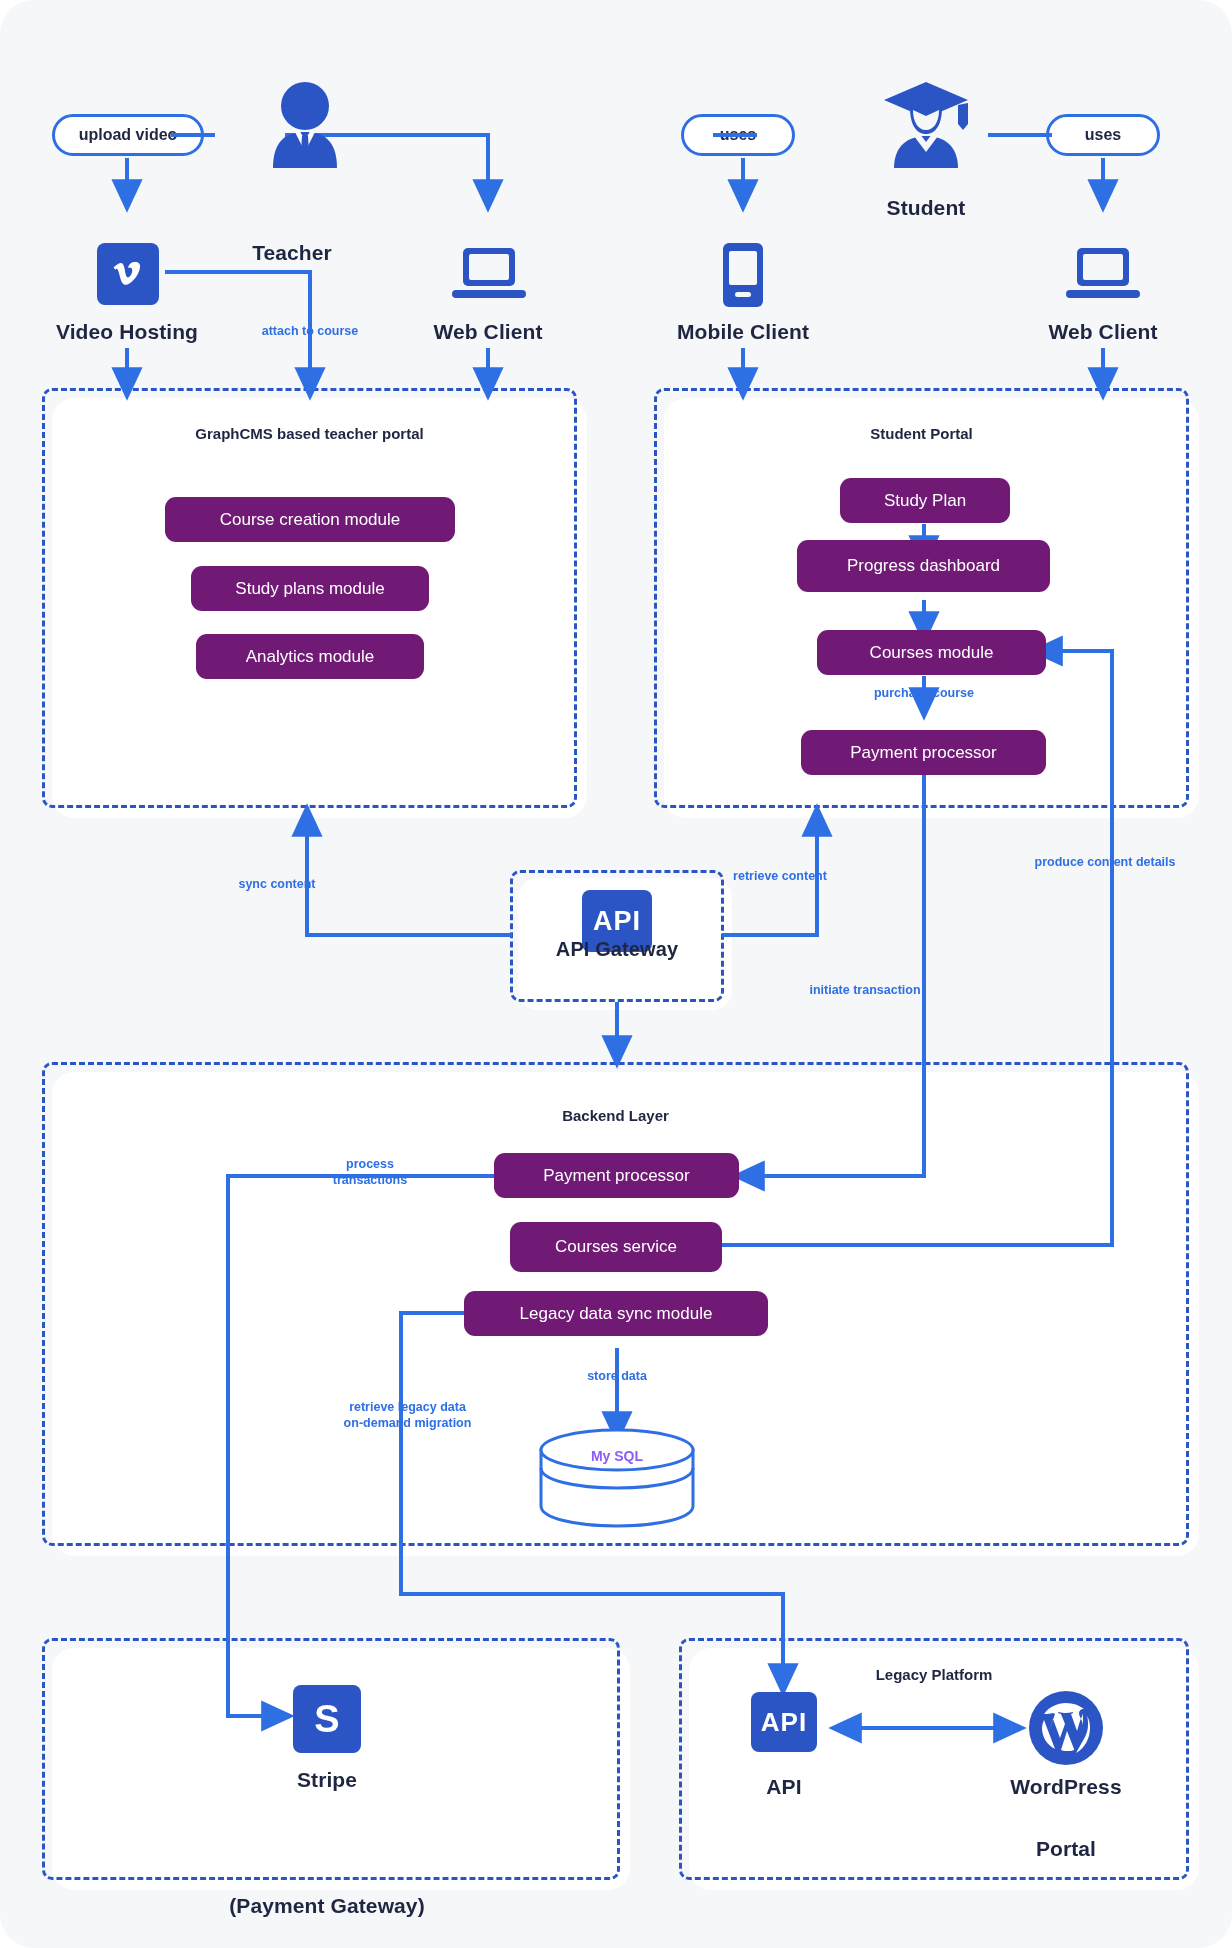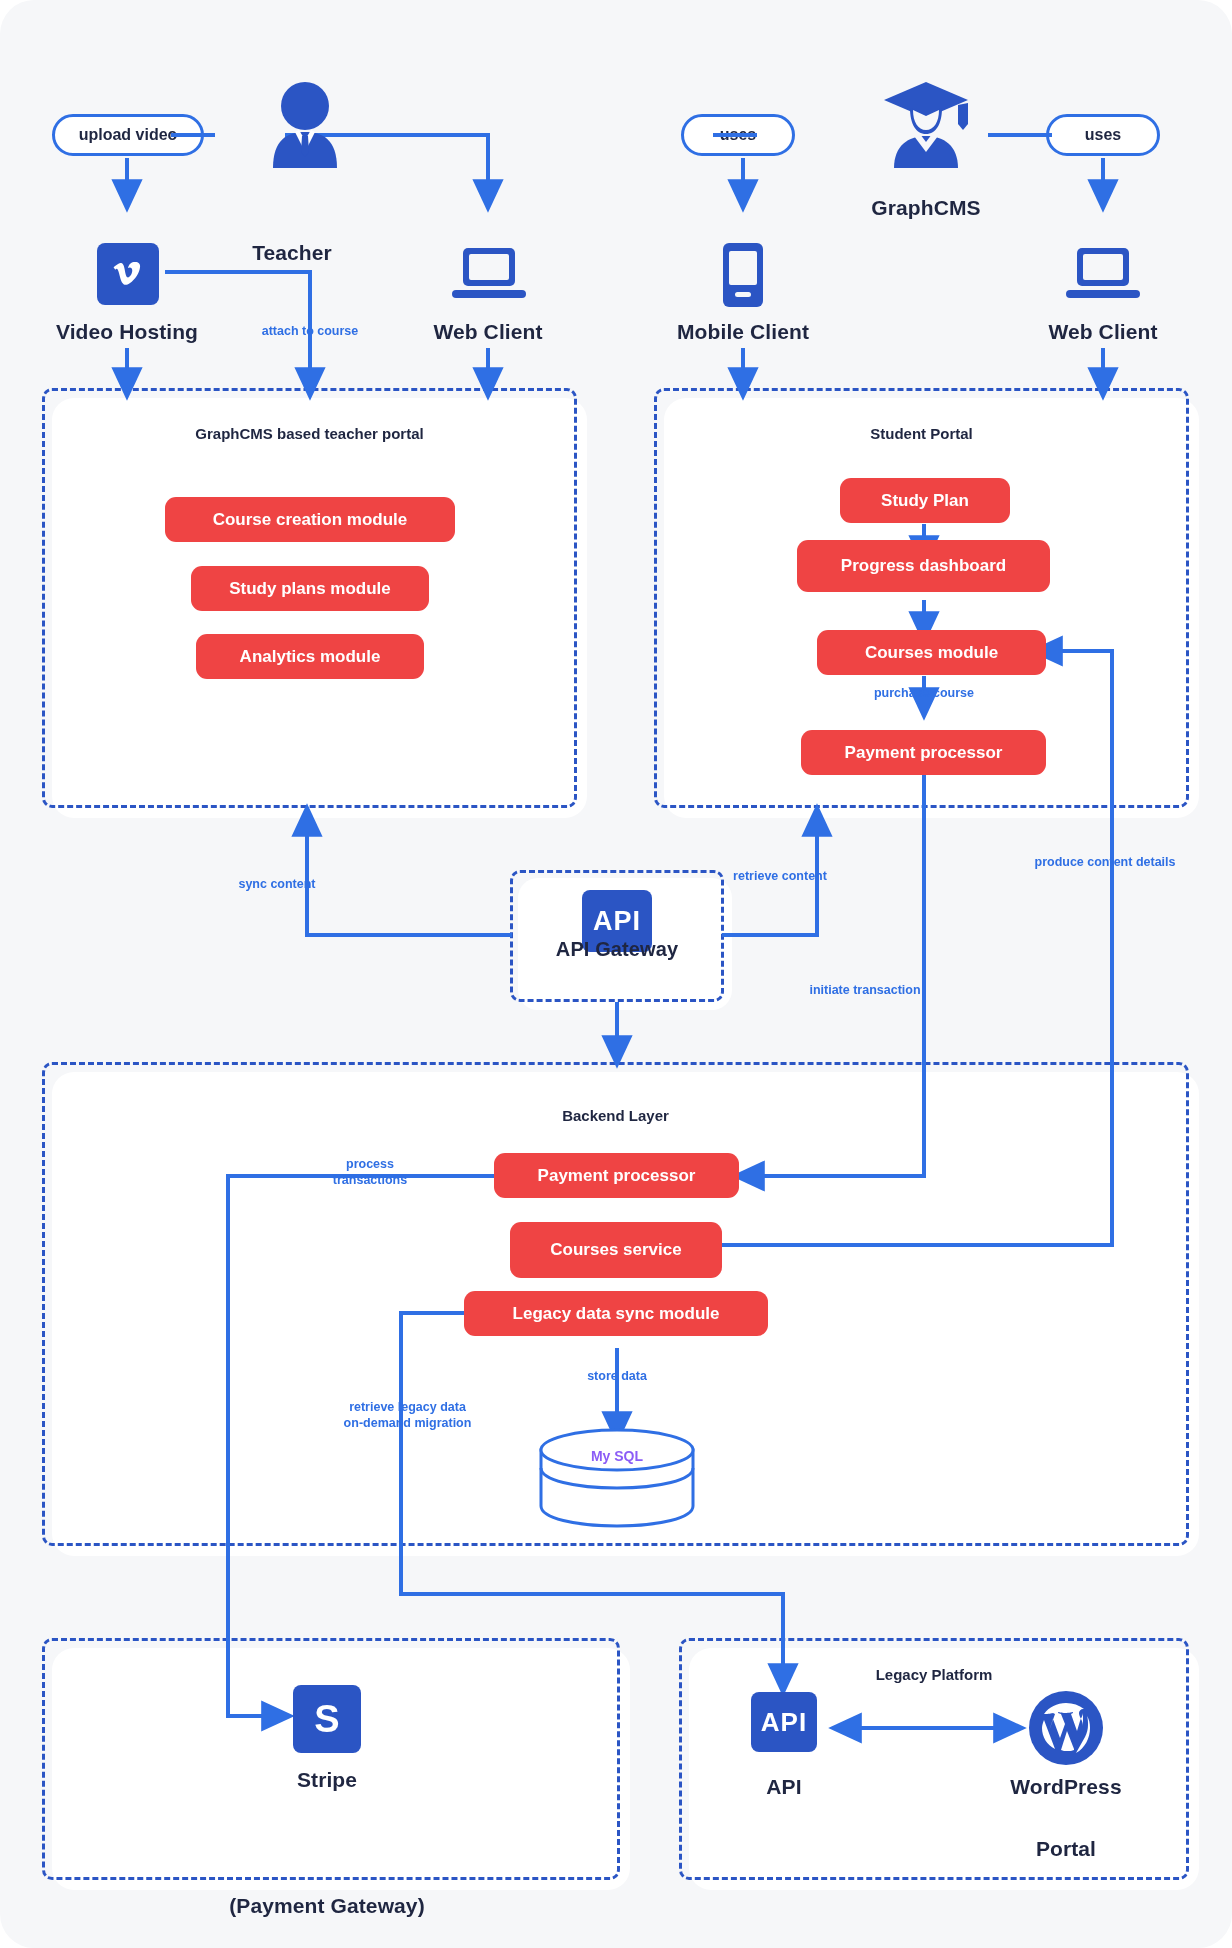--- a/index.html
+++ b/index.html
@@ -30,22 +30,22 @@
     position:absolute;left:10px;top:10px;right:-10px;bottom:-10px;
     background:#ffffff;border-radius:22px;
   }
   .group .gtitle{
     position:absolute;width:100%;text-align:center;
     font-size:15px;font-weight:bold;color:#1f2641;z-index:4;
   }
   
   .chip{
     position:absolute;display:flex;align-items:center;justify-content:center;
-    background:#ef4444;color:#fff;border-radius:11px;
-    font-weight:bold;font-size:17px;box-sizing:border-box;z-index:5;
+    background:#701a75;color:#fff;border-radius:11px;
+    font-weight:normal;font-size:17px;box-sizing:border-box;z-index:5;
     white-space:nowrap;padding:0 18px;
   }
   
   .elabel{
     position:absolute;color:#2f6fe4;font-size:12.5px;font-weight:600;
     line-height:1.25;text-align:center;z-index:6;white-space:pre-line;
   }
   
   svg.wires{position:absolute;left:0;top:0;width:1232px;height:1948px;z-index:2;
             pointer-events:none;}
@@ -170,21 +170,21 @@
   <div class="icn" style="left:880px;top:76px;width:92px;height:92px;">
     <svg viewBox="0 0 92 92" width="92" height="92">
       <path d="M46,6 L88,24 L46,42 L4,24 Z" fill="#2b55c4"></path>
       <path d="M78,29 L78,48 L83,54 L88,48 L88,27 Z" fill="#2b55c4"></path>
       <path d="M30,32 C30,48 36,58 46,58 C56,58 62,48 62,32 L46,39 Z" fill="#2b55c4"></path>
       <path d="M33,34 C33,46 38,54 46,54 C54,54 59,46 59,34 L46,40 Z" fill="#f6f7f9"></path>
       <path d="M14,92 C14,70 28,60 46,60 C64,60 78,70 78,92 Z" fill="#2b55c4"></path>
       <path d="M34,60 L46,76 L58,60 L52,58 L46,66 L40,58 Z" fill="#f6f7f9"></path>
     </svg>
   </div>
-  <div class="node-label" style="left:833px;top:196px;width:186px;">GraphCMS</div>
+  <div class="node-label" style="left:833px;top:196px;width:186px;">Student</div>
 
   <div class="icn" style="left:721px;top:243px;width:44px;height:64px;">
     <svg viewBox="0 0 44 64" width="44" height="64">
       <rect x="2" y="0" width="40" height="64" rx="6" fill="#2b55c4"></rect>
       <rect x="8" y="8" width="28" height="34" rx="2" fill="#f6f7f9"></rect>
       <rect x="14" y="49" width="16" height="5" rx="2.5" fill="#f6f7f9"></rect>
     </svg>
   </div>
   <div class="node-label" style="left:653px;top:320px;width:180px;">Mobile Client</div>
 
@@ -247,21 +247,21 @@
   <div class="elabel" style="left:1020px;top:855px;width:170px;">produce content details</div>
 
   <div class="group" style="left:42px;top:1062px;width:1147px;height:484px;">
     <div class="sheet"></div>
     <div class="dash"></div>
     <div class="gtitle" style="top:45px;">Backend Layer</div>
   </div>
   <div class="chip" style="left:494px;top:1153px;width:245px;height:45px;">
     <span>Payment processor</span>
   </div>
-  <div class="chip" style="left:510px;top:1222px;width:212px;height:56px;">
+  <div class="chip" style="left:510px;top:1222px;width:212px;height:50px;">
     <span>Courses service</span>
   </div>
   <div class="chip" style="left:464px;top:1291px;width:304px;height:45px;">
     <span>Legacy data sync module</span>
   </div>
   <div class="elabel" style="left:305px;top:1157px;width:130px;">process
 transactions</div>
   <div class="elabel" style="left:557px;top:1369px;width:120px;">store data</div>
   <div class="elabel" style="left:320px;top:1400px;width:175px;">retrieve legacy data
 on-demand migration</div>

